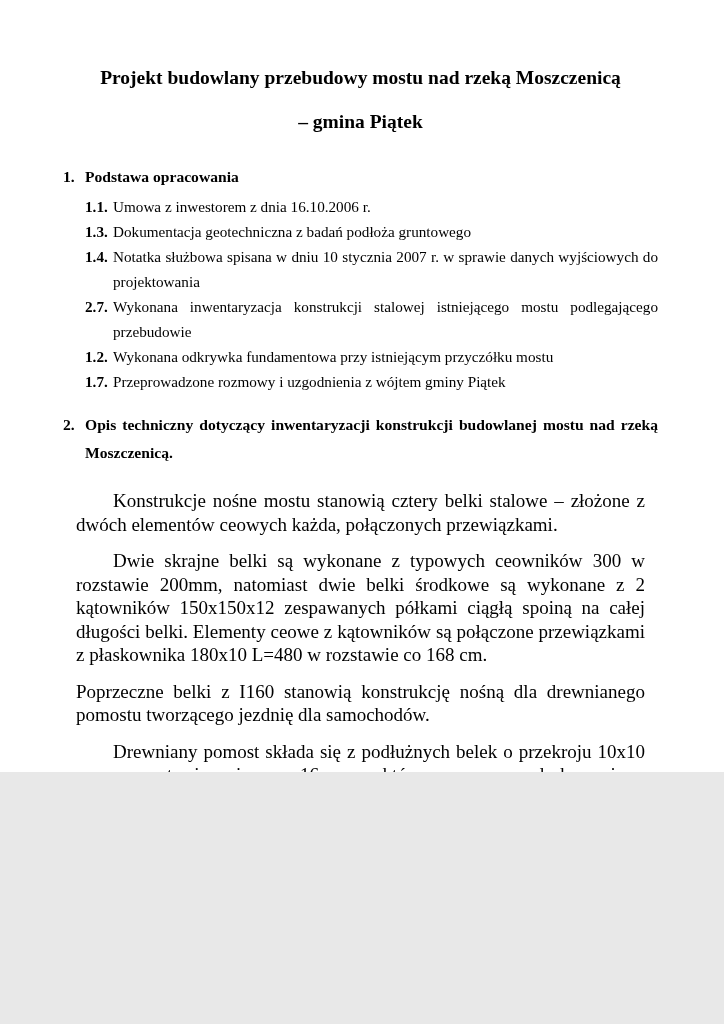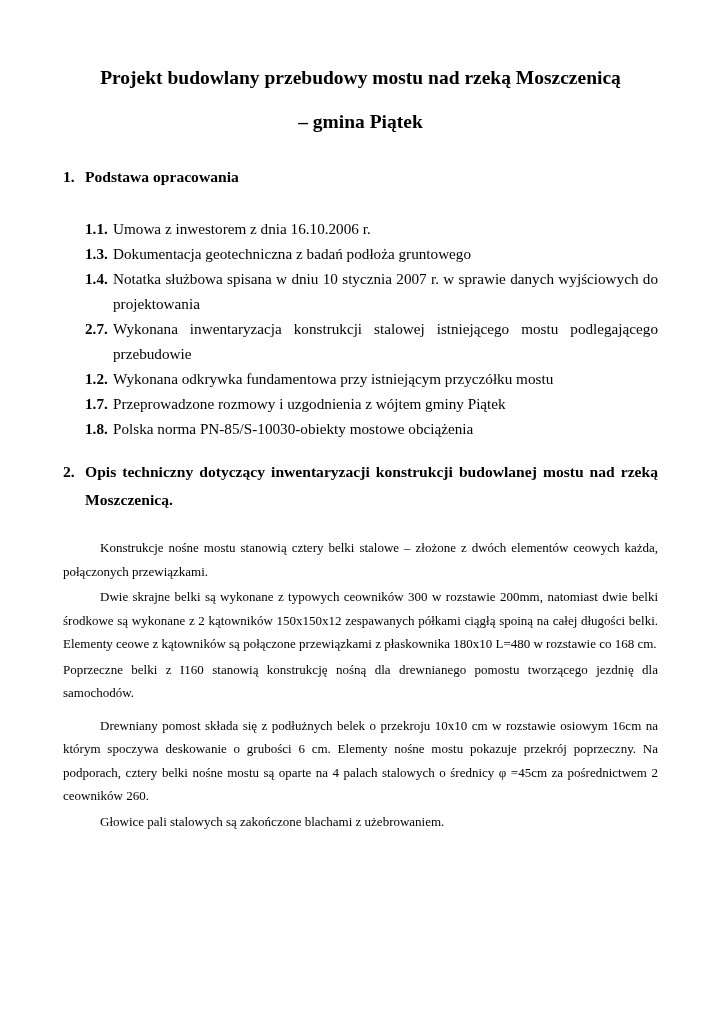--- a/index.html
+++ b/index.html
@@ -1,19 +1,19 @@
 <!DOCTYPE html>
 <html><head>
 <meta charset="utf-8">
 <style>
   html, body { margin: 0; padding: 0; background: #e8e8e8; }
   .page {
     position: relative;
     width: 724px;
-    height: 1024px;
+    height: 772px;
     margin: 0 auto;
     background: #ffffff;
     color: #000000;
     font-family: "Liberation Serif", "DejaVu Serif", serif;
     box-sizing: border-box;
     padding: 56px 66px 0 63px;
     overflow: hidden;
   }
   .title-line {
     text-align: center;
@@ -26,33 +26,33 @@
     display: flex;
     font-weight: 700;
     font-size: 15.6px;
     line-height: 26px;
   }
   .section-heading .hnum { flex: none; width: 22px; }
   .section-heading .htext { flex: 1; }
   #section1-heading { margin-top: 20px; }
   #section2-heading { margin-top: 17px; line-height: 28px; }
   #section2-heading .htext { text-align: justify; }
-  .list { margin-top: 26px; }
+  .list { margin-top: 4px; }
   .list-item {
     display: flex;
     margin-left: 22px;
     font-size: 15.2px;
     line-height: 25px;
   }
   .list-item .num { flex: none; width: 28px; font-weight: 700; }
   .list-item .itxt { flex: 1; text-align: justify; font-family: Liberation Serif, serif; }
   .paragraphs { margin-top: 22px; }
   .para {
-    margin: 0;
-    font-size: 13px;
+    margin: 13px;
+    font-size: 19px;
     line-height: 23.5px;
     text-align: justify;
   }
   .para + .para { margin-top: 2px; }
   .para.indent { text-indent: 37px; }
   .para.gap-before { margin-top: 9px; }
 </style>
 </head>
 <body>
 
@@ -85,24 +85,20 @@
         <div class="itxt">Wykonana inwentaryzacja konstrukcji stalowej istniejącego mostu podlegającego przebudowie</div>
       </div>
       <div class="list-item">
         <span class="num">1.2.</span>
         <div class="itxt">Wykonana odkrywka fundamentowa przy istniejącym przyczółku mostu</div>
       </div>
       <div class="list-item">
         <span class="num">1.7.</span>
         <div class="itxt">Przeprowadzone rozmowy i uzgodnienia z wójtem gminy Piątek</div>
       </div>
-      <div class="list-item">
-        <span class="num">1.8.</span>
-        <div class="itxt">Polska norma PN-85/S-10030-obiekty mostowe obciążenia</div>
-      </div>
     </div>
 
   <div class="section-heading" id="section2-heading">
     <span class="hnum">2.</span>
     <span class="htext">Opis techniczny dotyczący inwentaryzacji konstrukcji budowlanej mostu nad rzeką Moszczenicą.</span>
   </div>
 
   <div class="paragraphs" id="section2-paragraphs">
       <p class="para indent">Konstrukcje nośne mostu stanowią cztery belki stalowe – złożone z dwóch elementów ceowych każda, połączonych przewiązkami.</p>
       <p class="para indent">Dwie skrajne belki są wykonane z typowych ceowników 300 w rozstawie 200mm, natomiast dwie belki środkowe są wykonane z 2 kątowników 150x150x12 zespawanych półkami ciągłą spoiną na całej długości belki. Elementy ceowe z kątowników są połączone przewiązkami z płaskownika 180x10 L=480 w rozstawie co 168 cm.</p>

